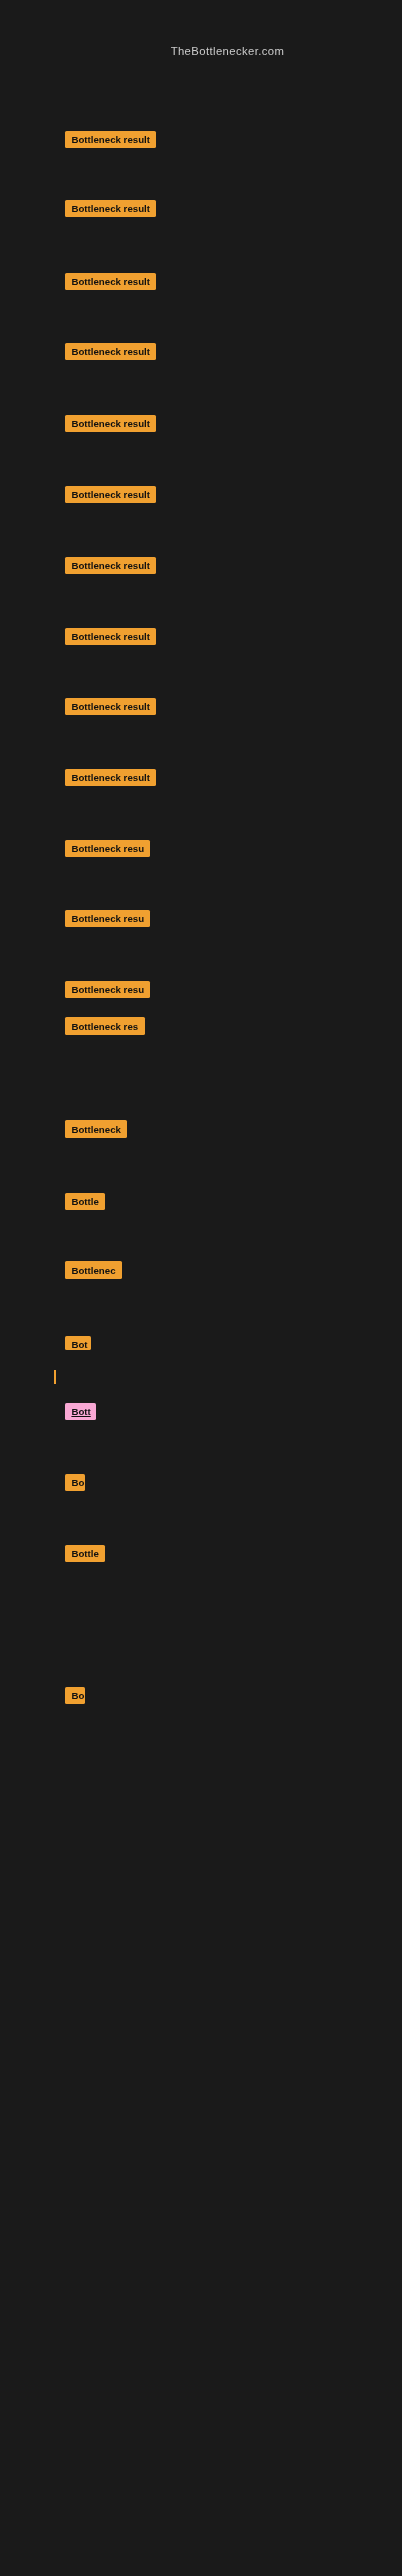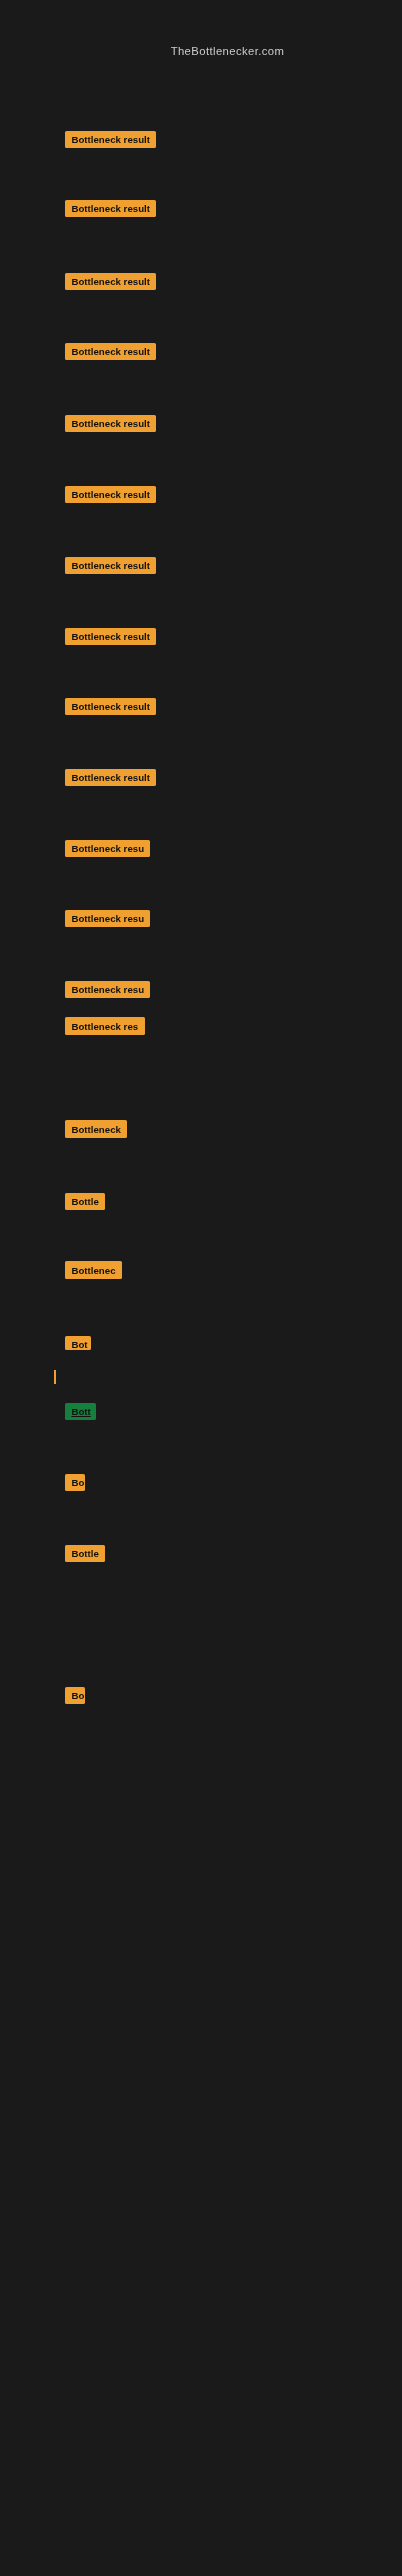--- a/index.html
+++ b/index.html
@@ -76,21 +76,21 @@
     <div style="position: absolute; top: 1092px; left: 0px; width: 100%; height: 40px; display: flex; align-items: center;">
       <span style="display: inline-block; background-color: rgb(240, 160, 48); color: rgb(17, 17, 17); font-size: 9.7px; font-weight: bold; padding: 3.2px 6.4px; border-radius: 1.6px; white-space: nowrap; overflow: hidden; max-width: 42px;">Bottle</span>
     </div>
     <div style="position: absolute; top: 1162px; left: 0px; width: 100%; height: 40px; display: flex; align-items: flex-end;">
       <span style="display: inline-block; background-color: rgb(240, 160, 48); color: rgb(17, 17, 17); font-size: 9.7px; font-weight: bold; padding: 3.2px 6.4px; border-radius: 1.6px; white-space: nowrap; overflow: hidden; max-width: 58px;">Bottlenec</span>
     </div>
     <div style="position: absolute; top: 1233px; left: 0px; width: 100%; height: 40px; display: flex; ">
       <span style="display: inline-block; background-color: rgb(240, 160, 48); color: rgb(17, 17, 17); font-size: 9.7px; font-weight: bold; padding: 3.2px 6.4px; border-radius: 1.6px; white-space: nowrap; overflow: hidden; max-width: 26px;">Bot</span>
     </div>
     <div style="position: absolute; top: 1302px; left: 0px; width: 100%; height: 40px; display: flex; align-items: center;">
-      <span style="display: inline-block; background-color: #15803d; color: rgb(17, 17, 17); font-size: 9.7px; font-weight: bold; padding: 3.2px 6.4px; border-radius: 1.6px; white-space: nowrap; overflow: hidden; max-width: 31px; text-decoration: underline;">Bott</span>
+      <span style="display: inline-block; background-color: #f9a8d4; color: rgb(17, 17, 17); font-size: 9.7px; font-weight: bold; padding: 3.2px 6.4px; border-radius: 1.6px; white-space: nowrap; overflow: hidden; max-width: 31px; text-decoration: underline;">Bott</span>
     </div>
     <div style="position: absolute; top: 1373px; left: 0px; width: 100%; height: 40px; display: flex; align-items: center;">
       <span style="display: inline-block; background-color: rgb(240, 160, 48); color: rgb(17, 17, 17); font-size: 9.7px; font-weight: bold; padding: 3.2px 6.4px; border-radius: 1.6px; white-space: nowrap; overflow: hidden; max-width: 20px;">Bo</span>
     </div>
     <div style="position: absolute; top: 1444px; left: 0px; width: 100%; height: 40px; display: flex; align-items: center;">
       <span style="display: inline-block; background-color: rgb(240, 160, 48); color: rgb(17, 17, 17); font-size: 9.7px; font-weight: bold; padding: 3.2px 6.4px; border-radius: 1.6px; white-space: nowrap; overflow: hidden; max-width: 42px;">Bottle</span>
     </div>
     <div style="position: absolute; top: 1586px; left: 0px; width: 100%; height: 40px; display: flex; align-items: center;">
       <span style="display: inline-block; background-color: rgb(240, 160, 48); color: rgb(17, 17, 17); font-size: 9.7px; font-weight: bold; padding: 3.2px 6.4px; border-radius: 1.6px; white-space: nowrap; overflow: hidden; max-width: 20px;">Bo</span>
     </div>

